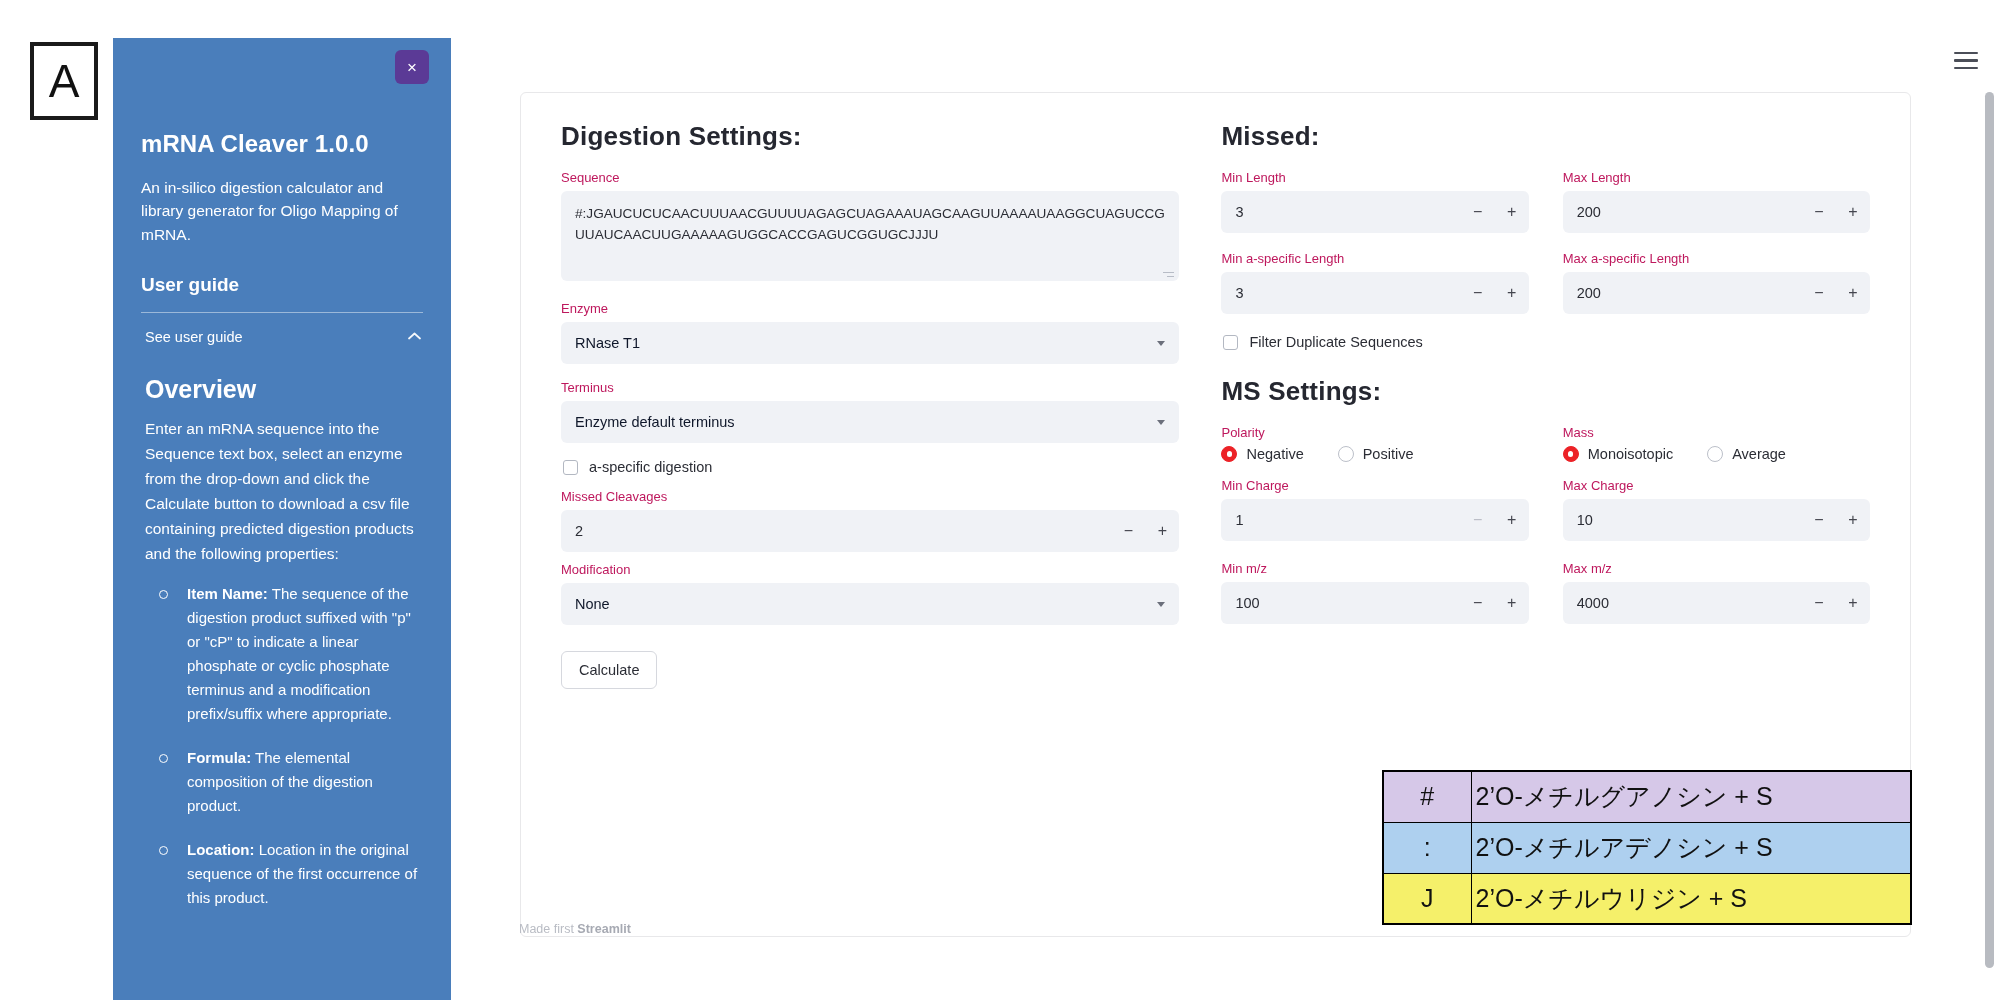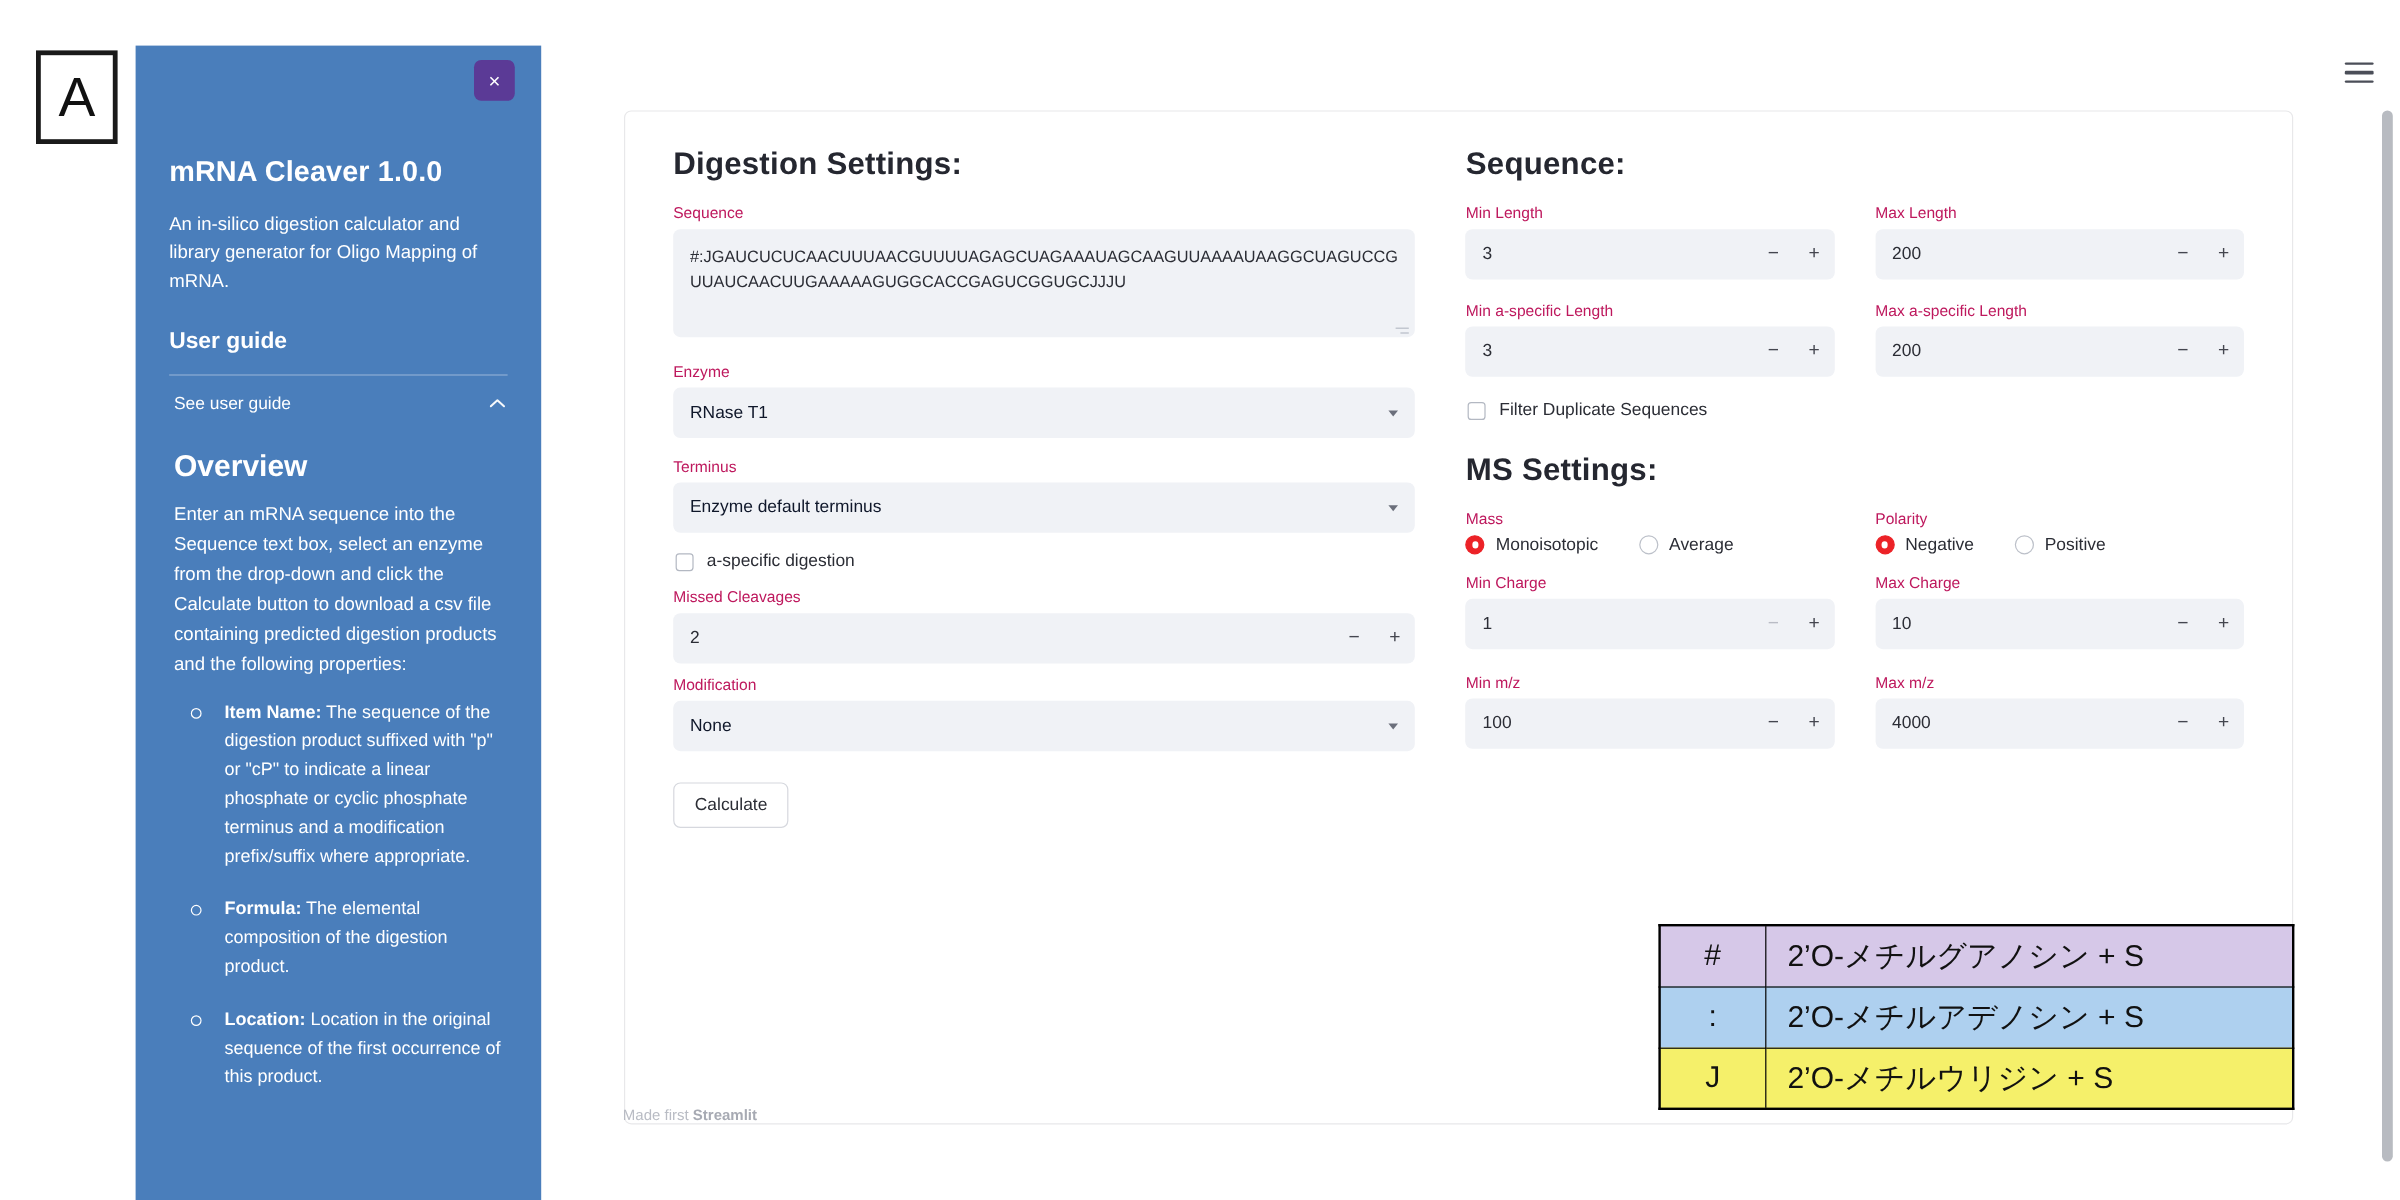--- a/index.html
+++ b/index.html
@@ -174,21 +174,21 @@
   .legend {
     position: absolute; left: 1382px; top: 770px;
     border: 2px solid #000; border-collapse: collapse;
   }
   .legend td {
     border: 1.5px solid #000; height: 51px;
     font-family: "Liberation Sans", sans-serif;
     font-size: 25px; color: #111;
   }
   .legend td.sym { width: 88px; text-align: center; }
-  .legend td.txt { width: 440px; padding-left: 18px; }
+  .legend td.txt { width: 440px; padding-left: 4px; }
 </style>
 </head>
 <body>
 
 <div id="app">
 
   <div class="logo-badge">A</div>
 
   <aside class="sidebar">
     <button class="close-btn">×</button>
@@ -266,21 +266,21 @@
         <div class="fld-label" style="margin-top:10px;">Modification</div>
         <div class="select">
           <span>None</span>
           <span class="caret"></span>
         </div>
 
         <button class="btn">Calculate</button>
       </div>
 
       <div class="col-right">
-        <div class="sect-h">Sequence:</div>
+        <div class="sect-h">Missed:</div>
 
         <div class="grid2">
           <div>
             <div class="fld-label">Min Length</div>
             <div class="num">
               <span class="val">3</span>
               <span class="stp">−</span>
               <span class="stp">+</span>
             </div>
           </div>
@@ -314,43 +314,43 @@
         </div>
 
         <div class="chk" style="margin-top:14px;">
           <span class="box"></span>
           <span class="lbl">Filter Duplicate Sequences</span>
         </div>
 
         <div class="sect-h" style="margin-top:26px;">MS Settings:</div>
 
         <div class="grid2">
+          <div>
+            <div class="fld-label">Polarity</div>
+            <div class="radio-row">
+              <span class="radio on">
+                <span class="dot"></span>
+                <span class="lbl">Negative</span>
+              </span>
+              <span class="radio">
+                <span class="dot"></span>
+                <span class="lbl">Positive</span>
+              </span>
+            </div>
+          </div>
           <div>
             <div class="fld-label">Mass</div>
             <div class="radio-row">
               <span class="radio on">
                 <span class="dot"></span>
                 <span class="lbl">Monoisotopic</span>
               </span>
               <span class="radio">
                 <span class="dot"></span>
                 <span class="lbl">Average</span>
-              </span>
-            </div>
-          </div>
-          <div>
-            <div class="fld-label">Polarity</div>
-            <div class="radio-row">
-              <span class="radio on">
-                <span class="dot"></span>
-                <span class="lbl">Negative</span>
-              </span>
-              <span class="radio">
-                <span class="dot"></span>
-                <span class="lbl">Positive</span>
               </span>
             </div>
           </div>
         </div>
 
         <div class="grid2" style="margin-top:16px;">
           <div>
             <div class="fld-label">Min Charge</div>
             <div class="num">
               <span class="val">1</span>

